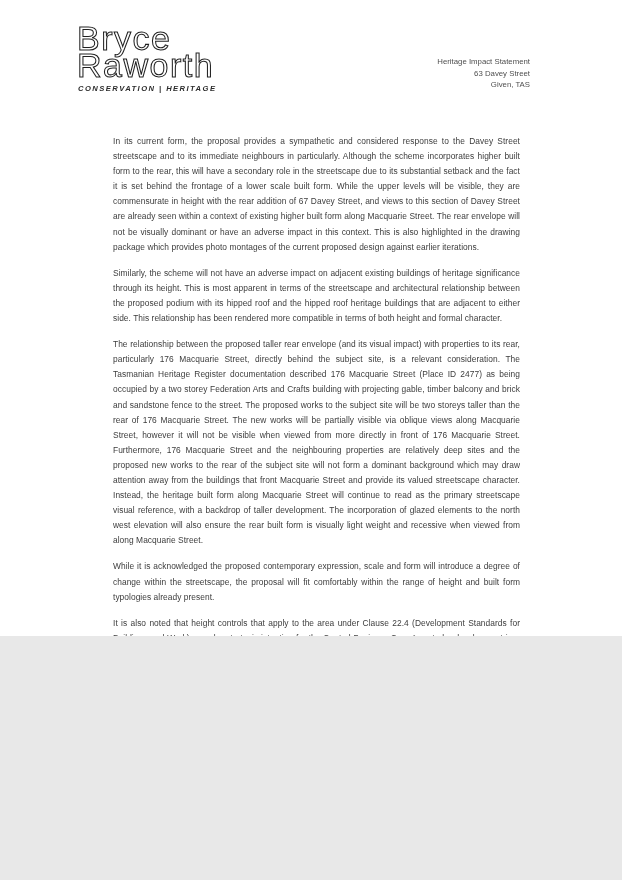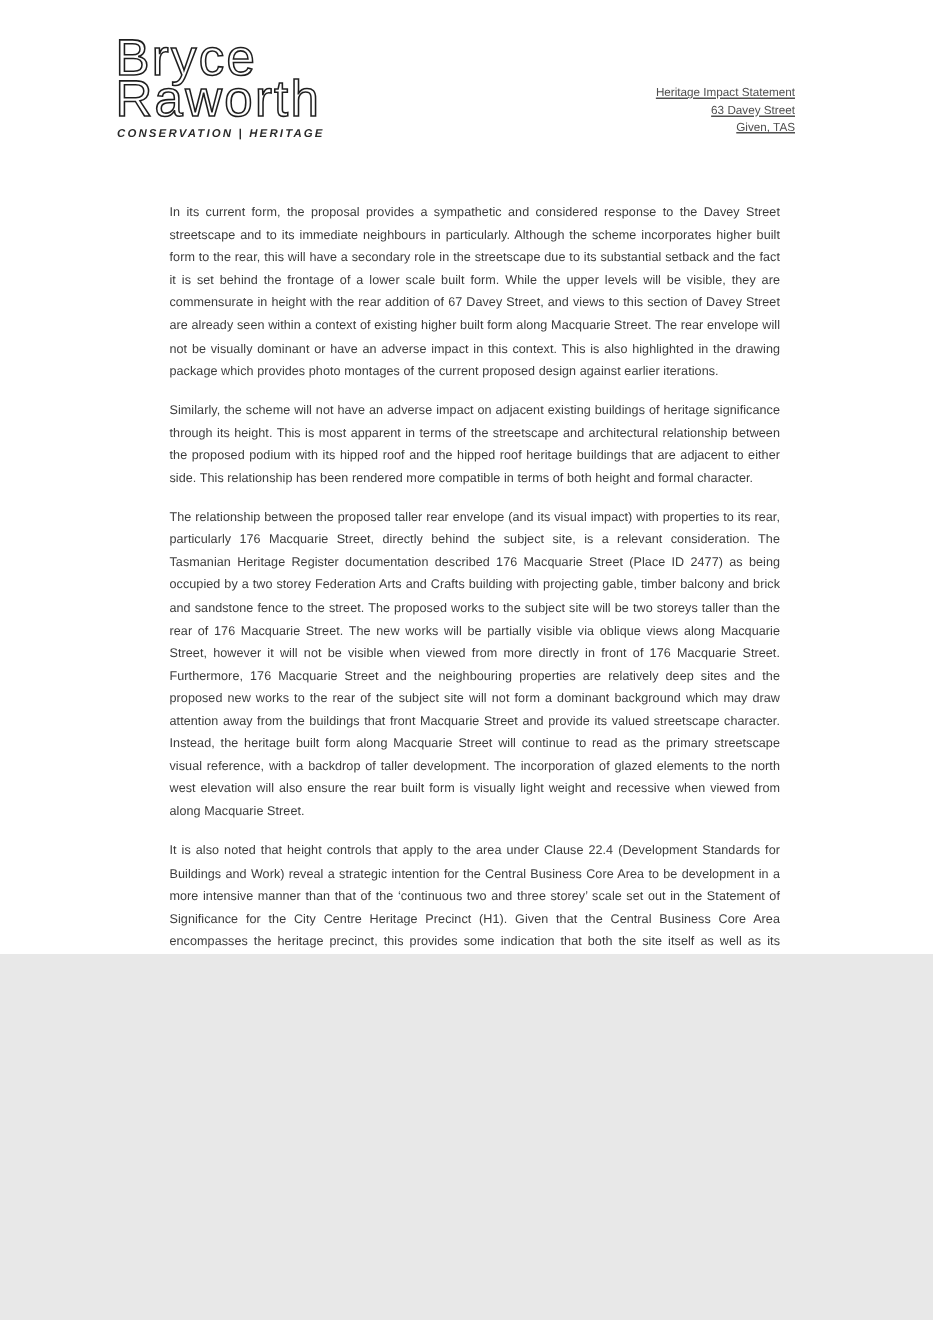--- a/index.html
+++ b/index.html
@@ -44,21 +44,20 @@
     font-style: italic;
   }
   .doc-info {
     position: absolute;
     top: 56px;
     right: 92px;
     text-align: right;
     font-size: 7.8px;
     line-height: 11.6px;
     color: #4f4f4f;
-    text-decoration: underline;
   }
 
   
   .body-text {
     position: absolute;
     left: 113px;
     top: 134px;
     width: 407px;
     font-size: 8.4px;
     line-height: 15.1px;
@@ -105,19 +104,20 @@
   <div class="doc-info">
     <div>Heritage Impact Statement</div>
     <div>63 Davey Street</div>
     <div>Given, TAS</div>
   </div>
 
   <div class="body-text">
     <p>In its current form, the proposal provides a sympathetic and considered response to the Davey Street streetscape and to its immediate neighbours in particularly.  Although the scheme incorporates higher built form to the rear, this will have a secondary role in the streetscape due to its substantial setback and the fact it is set behind the frontage of a lower scale built form.  While the upper levels will be visible, they are commensurate in height with the rear addition of 67 Davey Street, and views to this section of Davey Street are already seen within a context of existing higher built form along Macquarie Street.  The rear envelope will not be visually dominant or have an adverse impact in this context.  This is also highlighted in the drawing package which provides photo montages of the current proposed design against earlier iterations.</p>
     <p>Similarly, the scheme will not have an adverse impact on adjacent existing buildings of heritage significance through its height.  This is most apparent in terms of the streetscape and architectural relationship between the proposed podium with its hipped roof and the hipped roof heritage buildings that are adjacent to either side.  This relationship has been rendered more compatible in terms of both height and formal character.</p>
     <p>The relationship between the proposed taller rear envelope (and its visual impact) with properties to its rear, particularly 176 Macquarie Street, directly behind the subject site, is a relevant consideration.  The Tasmanian Heritage Register documentation described 176 Macquarie Street (Place ID 2477) as being occupied by a two storey Federation Arts and Crafts building with projecting gable, timber balcony and brick and sandstone fence to the street.  The proposed works to the subject site will be two storeys taller than the rear of 176 Macquarie Street.  The new works will be partially visible via oblique views along Macquarie Street, however it will not be visible when viewed from more directly in front of 176 Macquarie Street.  Furthermore, 176 Macquarie Street and the neighbouring properties are relatively deep sites and the proposed new works to the rear of the subject site will not form a dominant background which may draw attention away from the buildings that front Macquarie Street and provide its valued streetscape character.  Instead, the heritage built form along Macquarie Street will continue to read as the primary streetscape visual reference, with a backdrop of taller development.  The incorporation of glazed elements to the north west elevation will also ensure the rear built form is visually light weight and recessive when viewed from along Macquarie Street.</p>
+    <p>While it is acknowledged the proposed contemporary expression, scale and form will introduce a degree of change within the streetscape, the proposal will fit comfortably within the range of height and built form typologies already present.</p>
     <p>It is also noted that height controls that apply to the area under Clause 22.4 (Development Standards for Buildings and Work) reveal a strategic intention for the Central Business Core Area to be development in a more intensive manner than that of the ‘continuous two and three storey’ scale set out in the Statement of Significance for the City Centre Heritage Precinct (H1).  Given that the Central Business Core Area encompasses the heritage precinct, this provides some indication that both the site itself as well as its broader context can absorb built form with a scale beyond two and three storeys.  A primary issue is one of impact rather than height in and of itself, and it is possible to mitigate impact by carefully considered design.</p>
   </div>
 
   <div class="footer-page">p. 12</div>
   <div class="footer-contact">246 Albert Road, South Melbourne VIC 3205  |  P +61 3 9525 4299  |  bryceraworth.com.au</div>
 
 </div>
 
 </body></html>

